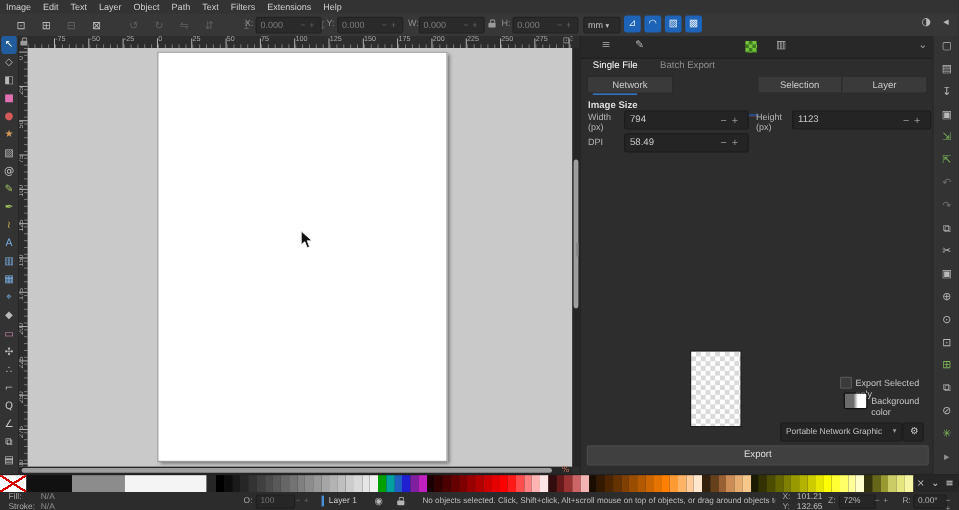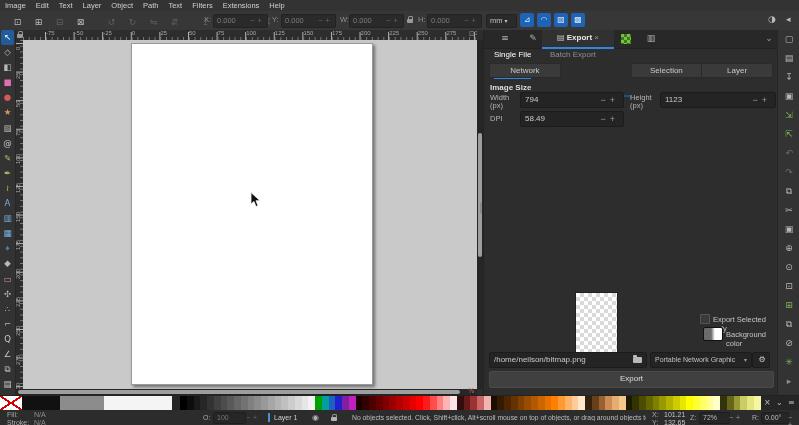--- a/index.html
+++ b/index.html
@@ -235,25 +235,20 @@
         <div class="vthumb"></div>
       </div>
     <span class="abs glyph" style="left:452px;top:357px;font-size:7px;color:#c06a5a;">%</span>
   </div>
 
   <div class="abs" style="left:480px;top:202px;width:2px;height:12px;background:#8a8a8a;border-radius:1px;"></div>
 
   <div class="abs panel">
     <div class="tabbar">
       <span><span class="dtab-ico glyph" style="left: 14px;">≡</span><span class="dtab-ico glyph" style="left: 42px;">✎</span></span>
-      <div class="export-tab">
-        <span class="glyph" style="color:#cfcfcf;">▤</span>
-        <span>Export</span>
-        <span style="color:#9a9a9a;font-weight:normal;">×</span>
-      </div>
       <span class="checker-green" style="left:137px;"></span>
       <span><span class="dtab-ico glyph" style="left: 160px;">▥</span></span>
       <span class="dtab-ico glyph" style="left:278px;color:#9a9a9a;">⌄</span>
     </div>
 
     <span class="mode-tab" style="left:10px;color:#ffffff;font-weight:normal;border-bottom:2px solid #3584e4;padding-bottom:18px;">Single File</span>
     <span class="mode-tab" style="left:66px;color:#8f8f8f;">Batch Export</span>
 
     <div class="seg-row">
         <span class="seg">Network</span>
@@ -285,24 +280,20 @@
     </span>
 
     <div class="preview"></div>
 
     <span class="chk" style="left:216px;top:284px;"></span>
     <span class="p-label" style="left:229px;top:285px;color:#c5c5c5;">Export Selected only</span>
 
     <span class="bg-swatch" style="left:219px;top:297px;"></span>
     <span class="p-label" style="left:242px;top:300px;color:#c5c5c5;">Background color</span>
 
-    <span class="fld" style="left:5px;top:322px;width:152px;">
-      <span>/home/neilson/bitmap.png</span>
-      <span class="folder-ico" style="right:4px;top:4px;"></span>
-    </span>
     <span class="fld" style="left:166px;top:322px;width:96px;color:#c0c0c0;">
       <span style="font-size:7px;">Portable Network Graphic (*.png)</span>
       <span class="spin glyph" style="letter-spacing:0;font-size:6px;">▾</span>
     </span>
     <span class="fld glyph" style="left:268px;top:322px;width:14px;text-align:center;padding-left:2px;">
       <span>⚙</span>
     </span>
 
     <div class="export-btn">Export</div>
   </div>

